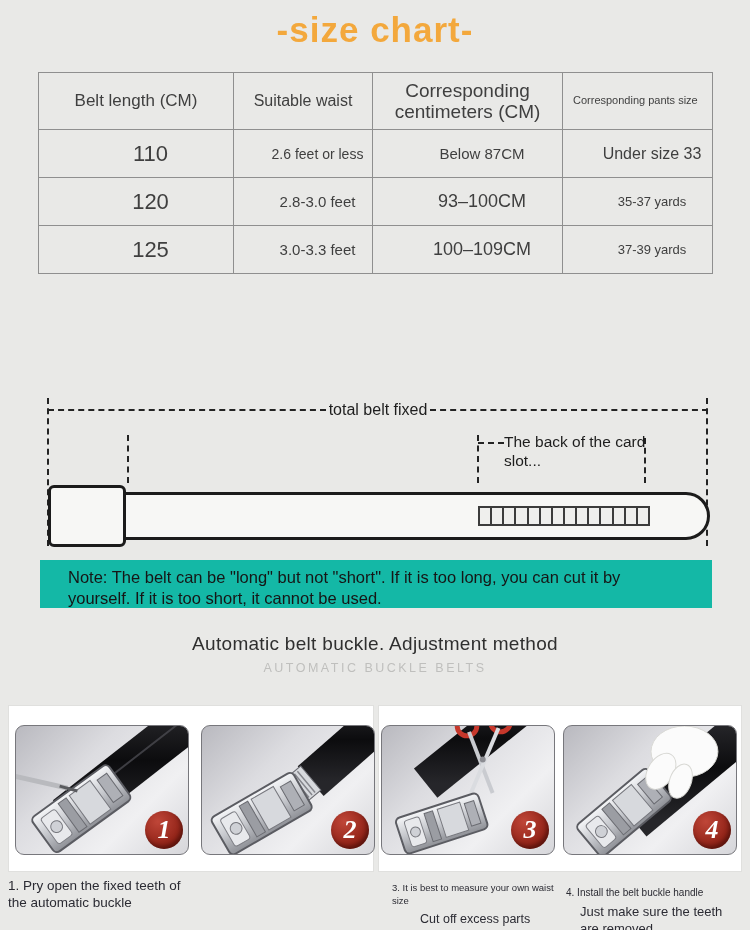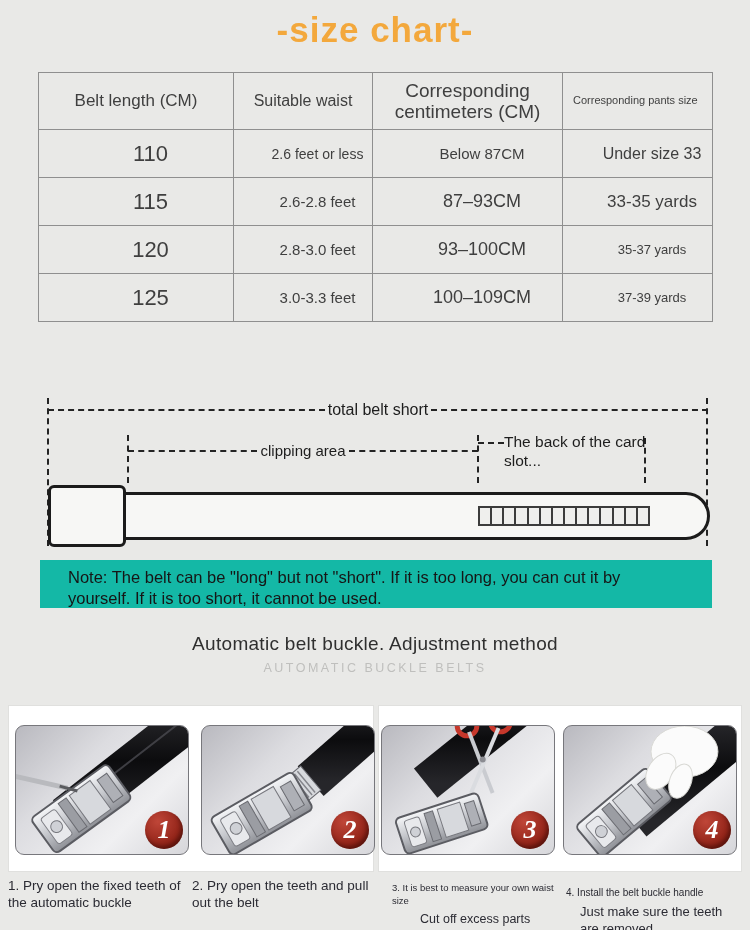--- a/index.html
+++ b/index.html
@@ -128,26 +128,20 @@
     <th class="h2">Suitable waist</th>
     <th class="h3">Corresponding centimeters (CM)</th>
     <th class="h4">Corresponding pants size</th>
   </tr>
   <tr class="r1">
     <td>110</td>
     <td>2.6 feet or less</td>
     <td>Below 87CM</td>
     <td>Under size 33</td>
   </tr>
-  <tr class="r2">
-    <td>115</td>
-    <td>2.6-2.8 feet</td>
-    <td>87–93CM</td>
-    <td>33-35 yards</td>
-  </tr>
   <tr class="r3">
     <td>120</td>
     <td>2.8-3.0 feet</td>
     <td>93–100CM</td>
     <td>35-37 yards</td>
   </tr>
   <tr class="r4">
     <td>125</td>
     <td>3.0-3.3 feet</td>
     <td>100–109CM</td>
@@ -155,33 +149,28 @@
   </tr>
 </tbody>
   </table>
 
 <div class="diagram">
   <div class="vdash" style="left:47px;top:3px;height:148px;"></div>
   <div class="vdash" style="left:706px;top:3px;height:148px;"></div>
 
   <div class="dash-flex total-row">
     <div class="seg"></div>
-    <div class="lbl">total belt short</div>
+    <div class="lbl">total belt fixed</div>
     <div class="seg"></div>
   </div>
 
   <div class="vdash" style="left:127px;top:40px;height:48px;"></div>
   <div class="vdash" style="left:477px;top:40px;height:48px;"></div>
   <div class="vdash" style="left:644px;top:43px;height:45px;"></div>
 
-  <div class="dash-flex clip-row">
-    <div class="seg"></div>
-    <div class="lbl">clipping area</div>
-    <div class="seg"></div>
-  </div>
   <div class="short-seg"></div>
   <div class="cardslot-label">The back of the card slot...</div>
 
   <div class="belt-buckle"></div>
   <div class="belt-body">
     <div class="belt-teeth">
         <div class="tooth"></div>
         <div class="tooth"></div>
         <div class="tooth"></div>
         <div class="tooth"></div>
@@ -292,21 +281,20 @@
       </g>
     </svg>
     <div class="badge">
       <span>4</span>
     </div>
   </div>
 </div>
 
 <div class="captions">
   <div class="cap" id="cap1">1. Pry open the fixed teeth of the automatic buckle</div>
-  <div class="cap" id="cap2">2. Pry open the teeth and pull out the belt</div>
   <div class="cap" id="cap3">
     <div>3. It is best to measure your own waist size</div>
     <div class="sub">Cut off excess parts</div>
   </div>
   <div class="cap" id="cap4">
     <div>4. Install the belt buckle handle</div>
     <div class="sub">Just make sure the teeth are removed.</div>
   </div>
 </div>
 

